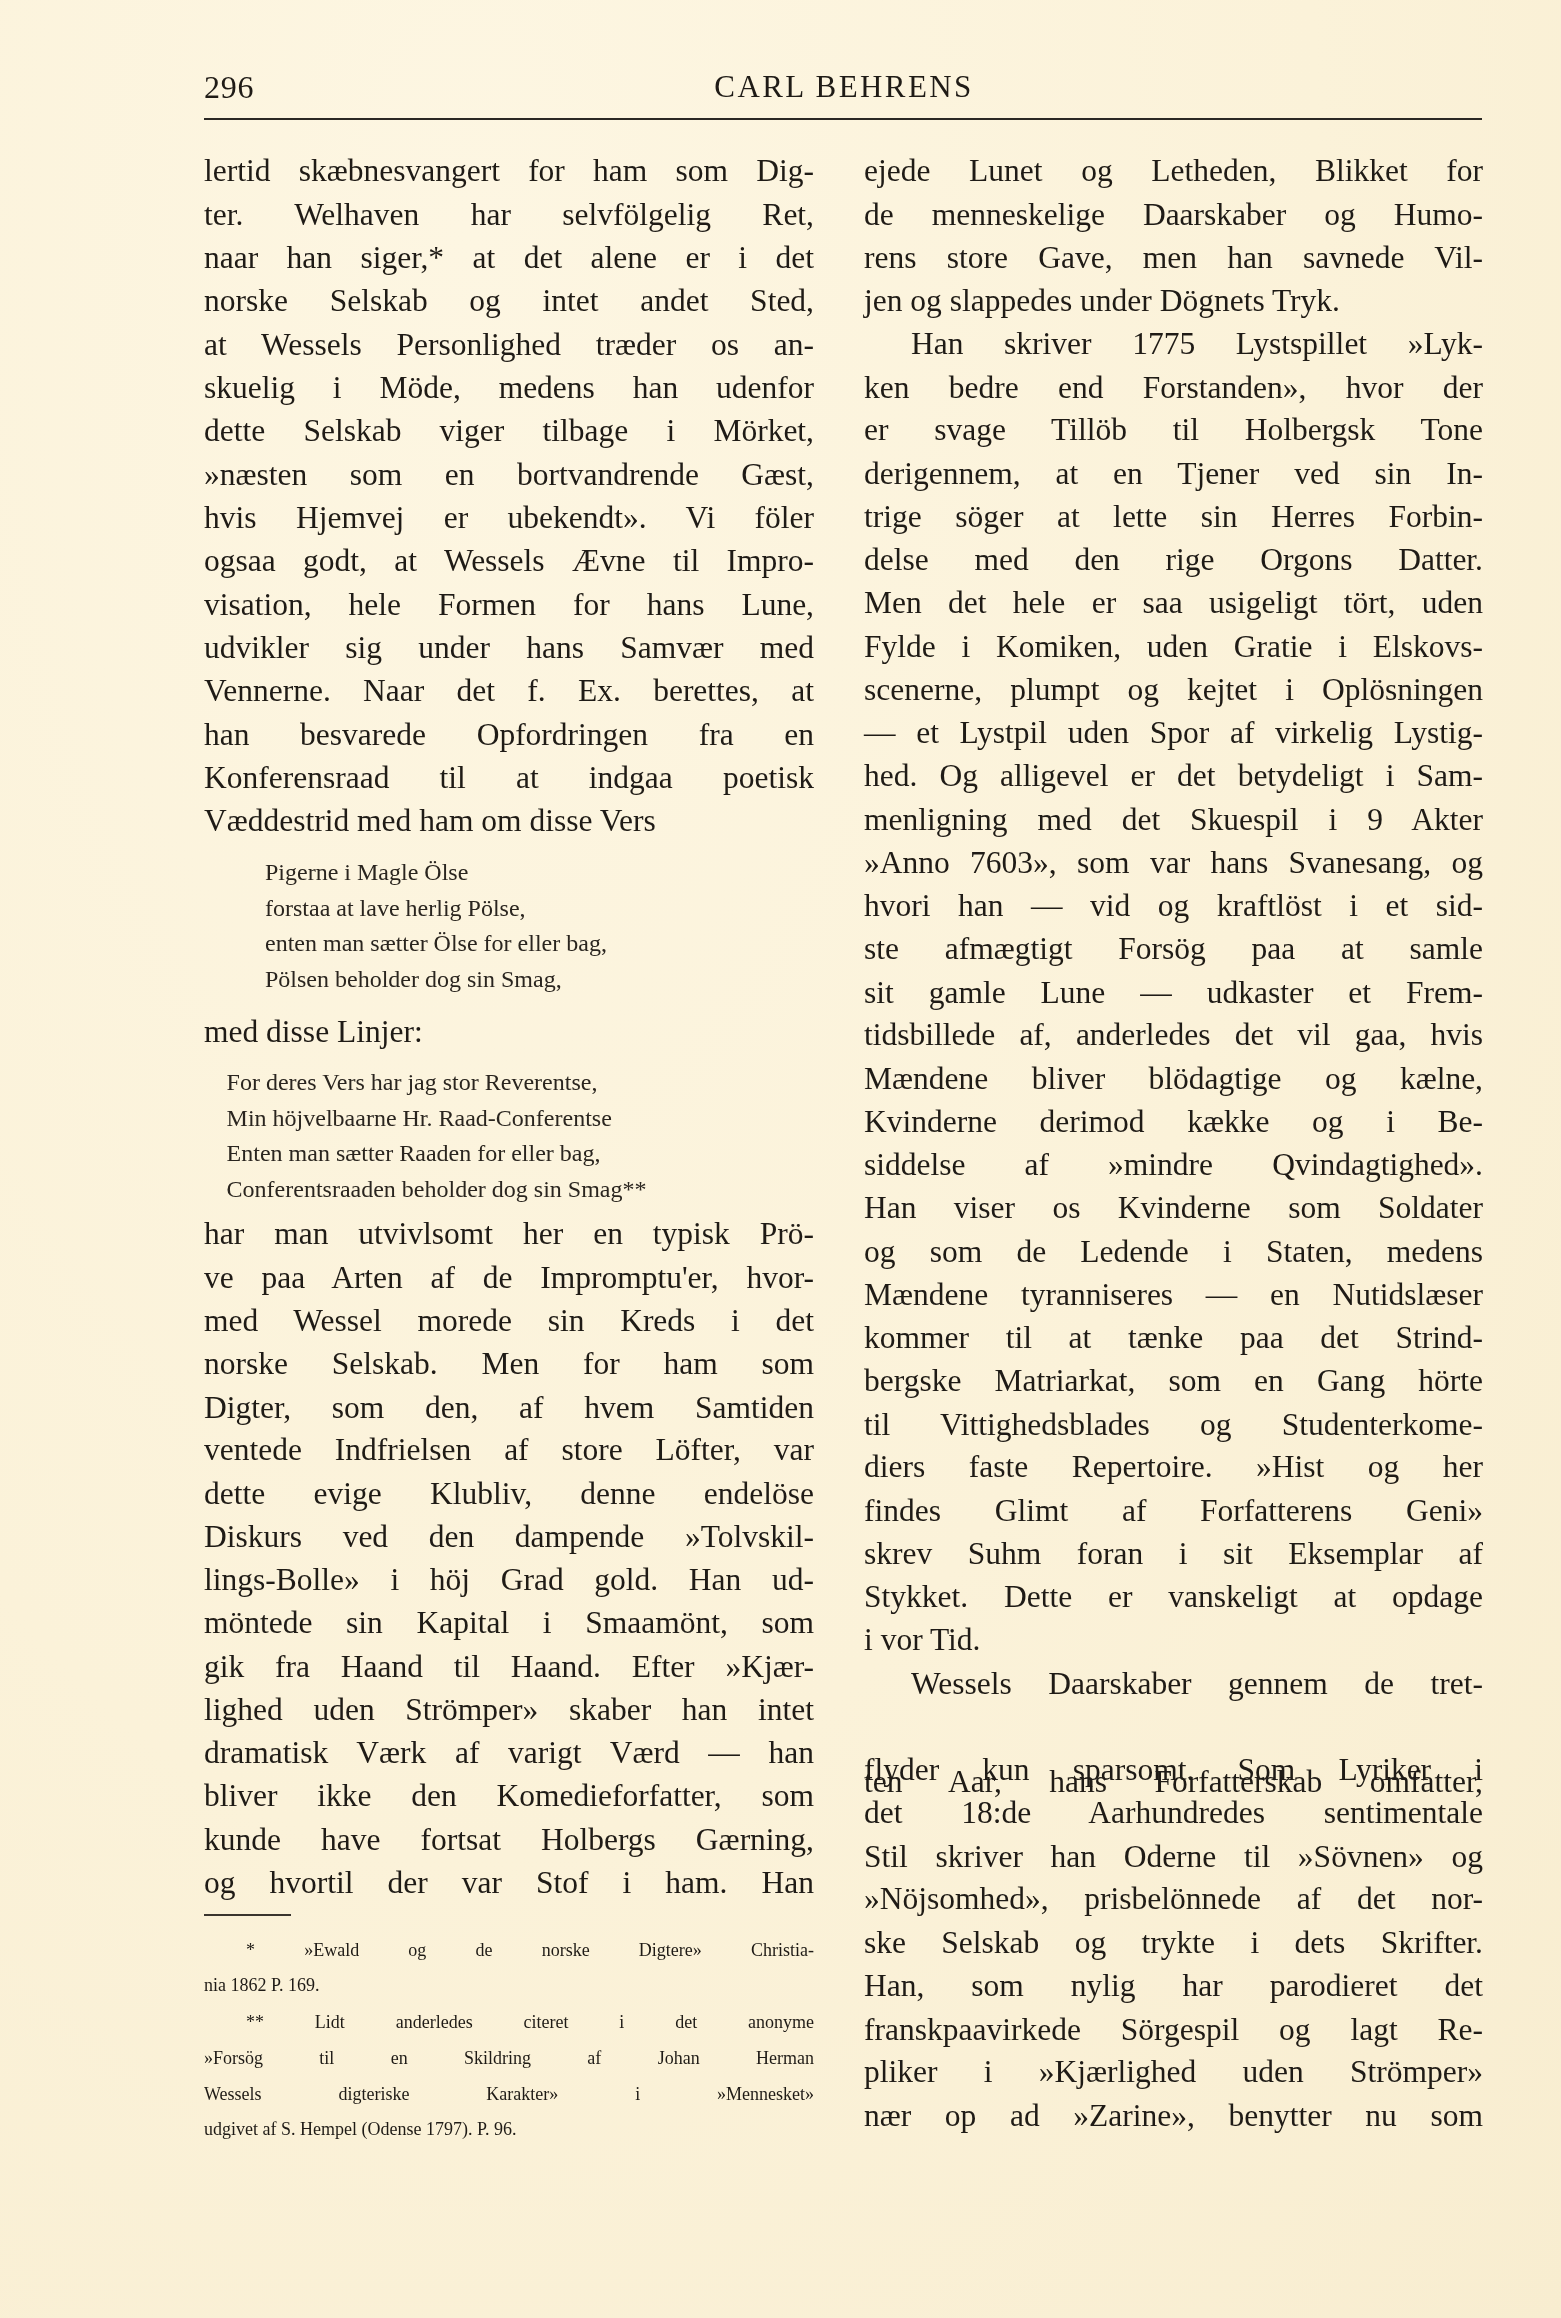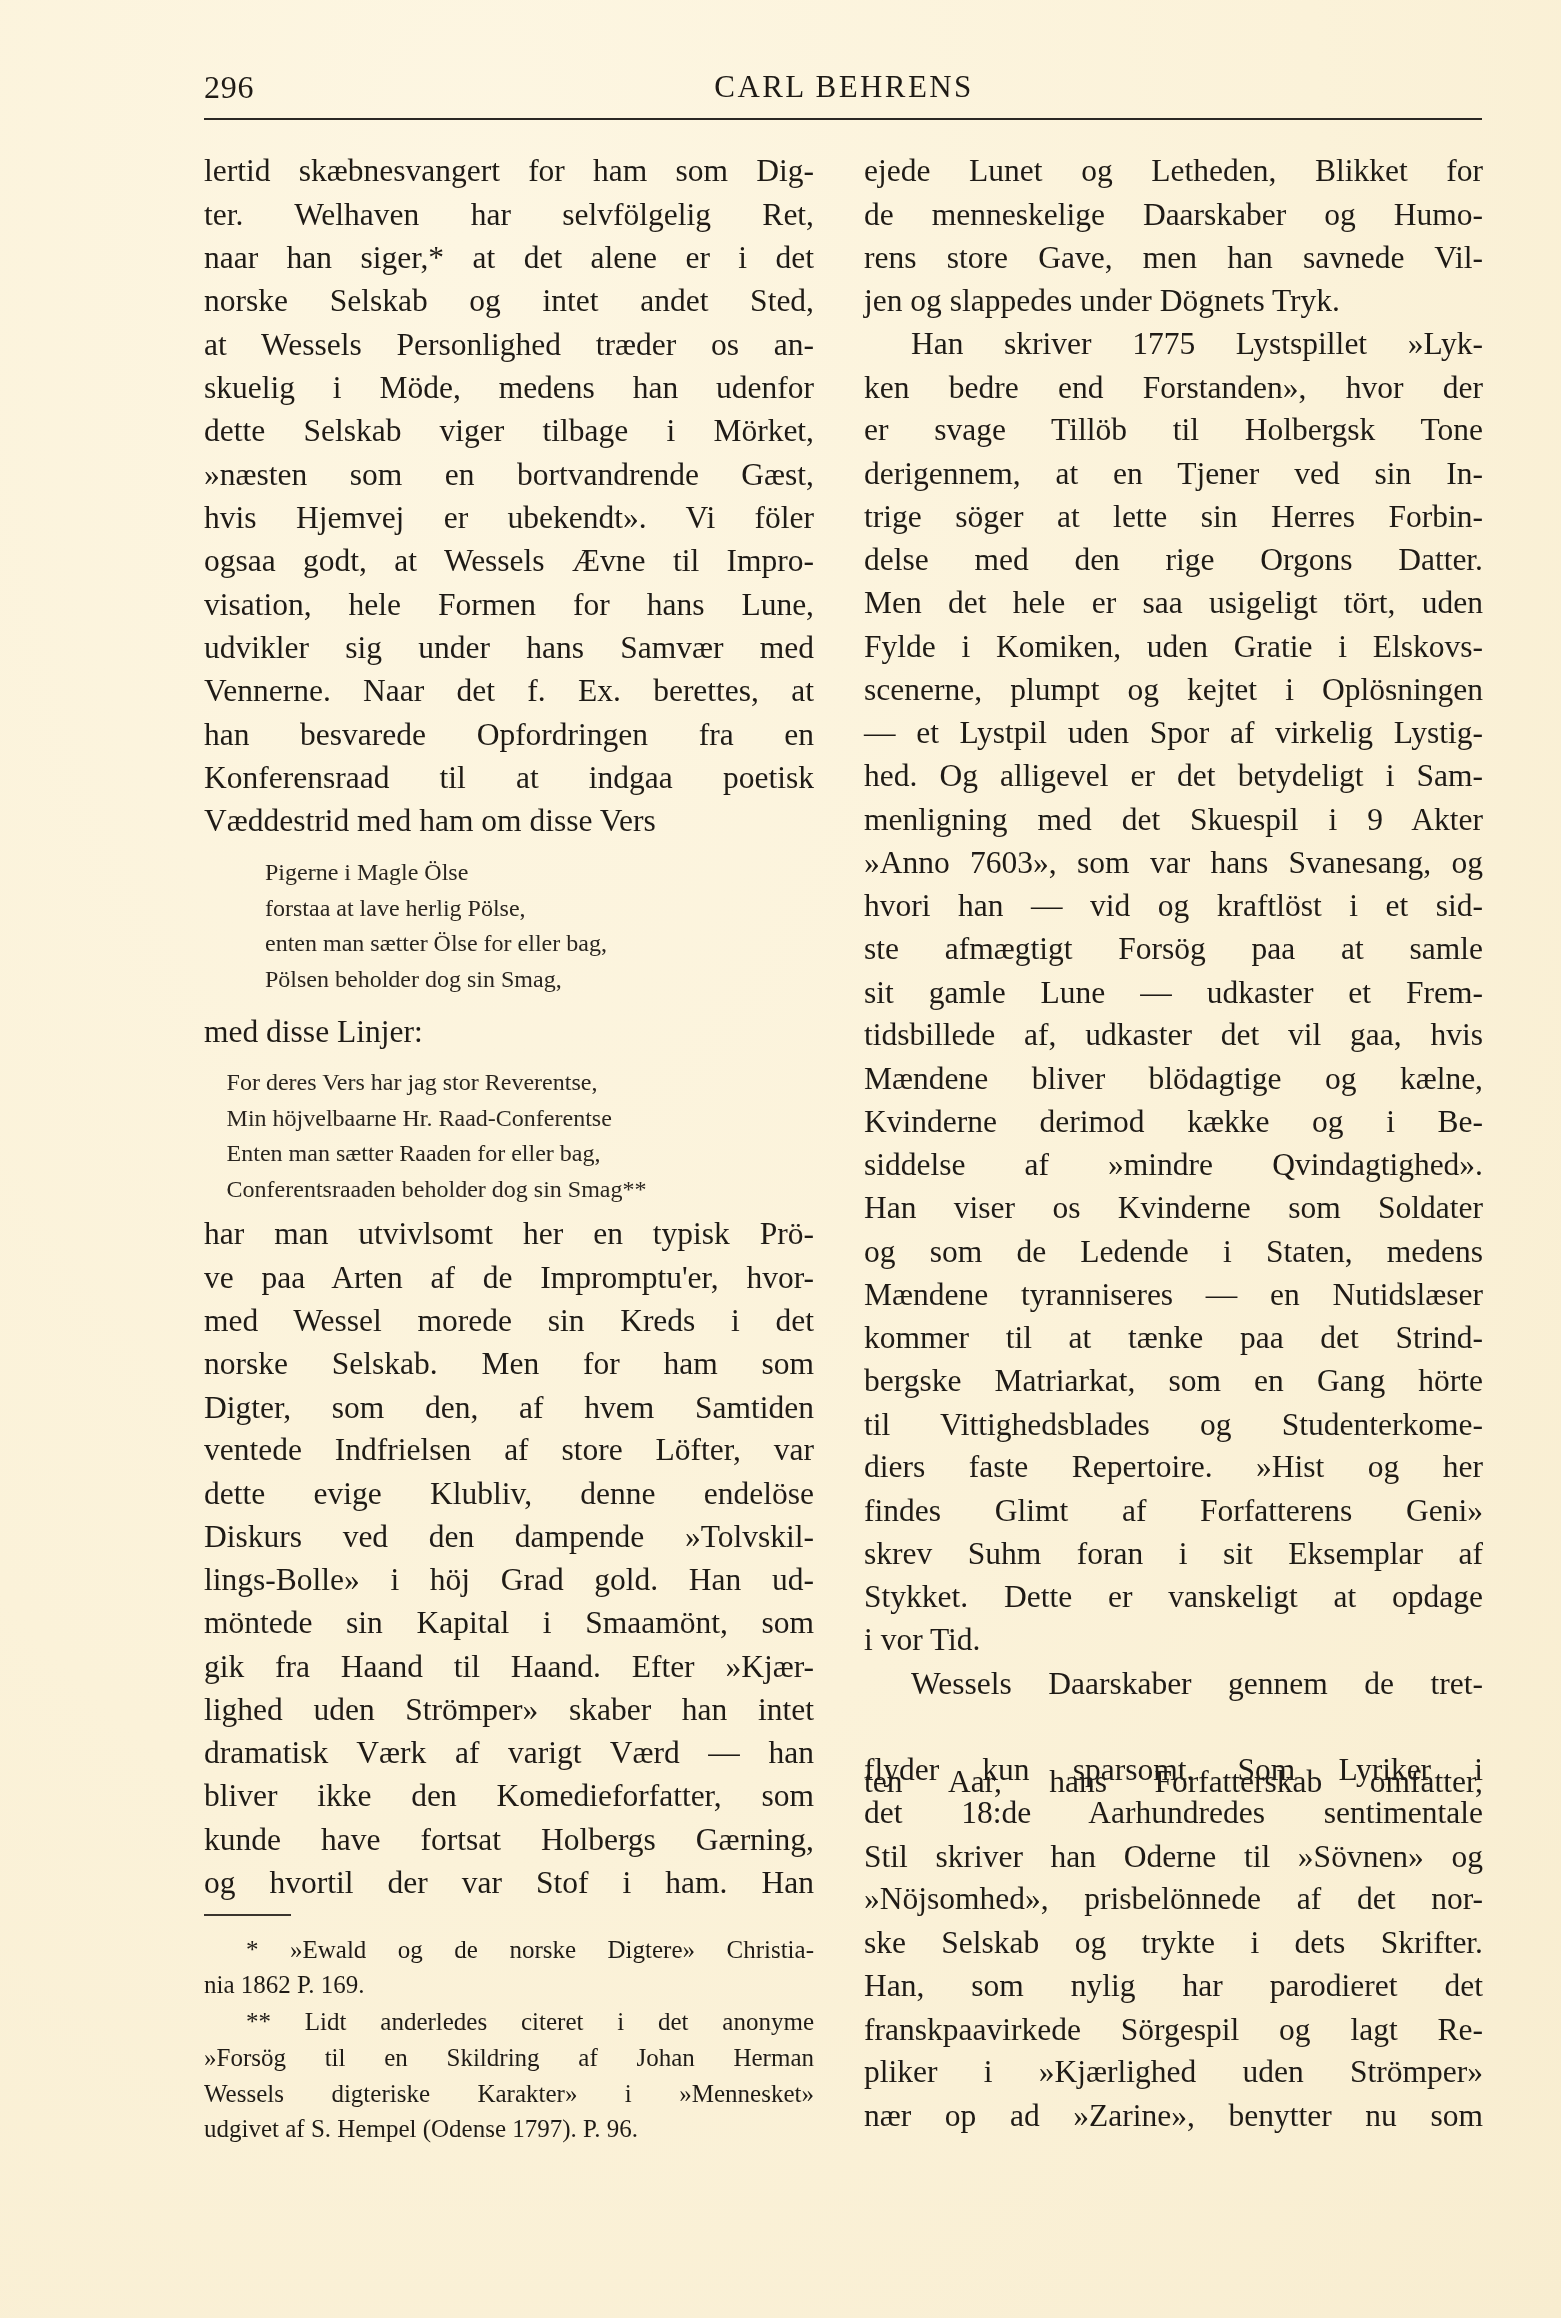--- a/index.html
+++ b/index.html
@@ -34,21 +34,21 @@
   .line.indent { padding-left: 47px; }
   .verse {
     position: absolute; font-size: 24px; line-height: 32px; white-space: nowrap;
     color: #2a251f;
   }
   .fn-rule {
     position: absolute; left: 204px; top: 1914px; width: 87px; height: 1.6px;
     background: #3a352e;
   }
   .fn {
-    position: absolute; font-size: 25px; line-height: 36px; white-space: nowrap;
+    position: absolute; font-size: 18px; line-height: 36px; white-space: nowrap;
     text-align: justify; text-align-last: justify;
   }
   .fn.last { text-align-last: left; }
 </style>
 </head>
 <body>
 
 <div>
 
   <div class="page-num">296</div>
@@ -135,21 +135,21 @@
     <div class="line" style="top:582px">Men det hele er saa usigeligt tört, uden</div>
     <div class="line" style="top:626px">Fylde i Komiken, uden Gratie i Elskovs-</div>
     <div class="line" style="top:669px">scenerne, plumpt og kejtet i Oplösningen</div>
     <div class="line" style="top:712px">— et Lystpil uden Spor af virkelig Lystig-</div>
     <div class="line" style="top:755px">hed.  Og alligevel er det betydeligt i Sam-</div>
     <div class="line" style="top:799px">menligning med det Skuespil i 9 Akter</div>
     <div class="line" style="top:842px">»Anno 7603», som var hans Svanesang, og</div>
     <div class="line" style="top:885px">hvori han — vid og kraftlöst i et sid-</div>
     <div class="line" style="top:928px">ste afmægtigt Forsög paa at samle</div>
     <div class="line" style="top:972px">sit gamle Lune — udkaster et Frem-</div>
-    <div class="line" style="top:1014px">tidsbillede af, udkaster det vil gaa, hvis</div>
+    <div class="line" style="top:1014px">tidsbillede af, anderledes det vil gaa, hvis</div>
     <div class="line" style="top:1058px">Mændene bliver blödagtige og kælne,</div>
     <div class="line" style="top:1101px">Kvinderne derimod kække og i Be-</div>
     <div class="line" style="top:1144px">siddelse af »mindre Qvindagtighed».</div>
     <div class="line" style="top:1187px">Han viser os Kvinderne som Soldater</div>
     <div class="line" style="top:1231px">og som de Ledende i Staten, medens</div>
     <div class="line" style="top:1274px">Mændene tyranniseres — en Nutidslæser</div>
     <div class="line" style="top:1317px">kommer til at tænke paa det Strind-</div>
     <div class="line" style="top:1360px">bergske Matriarkat, som en Gang hörte</div>
     <div class="line" style="top:1404px">til Vittighedsblades og Studenterkome-</div>
     <div class="line" style="top:1446px">diers faste Repertoire.  »Hist og her</div>

